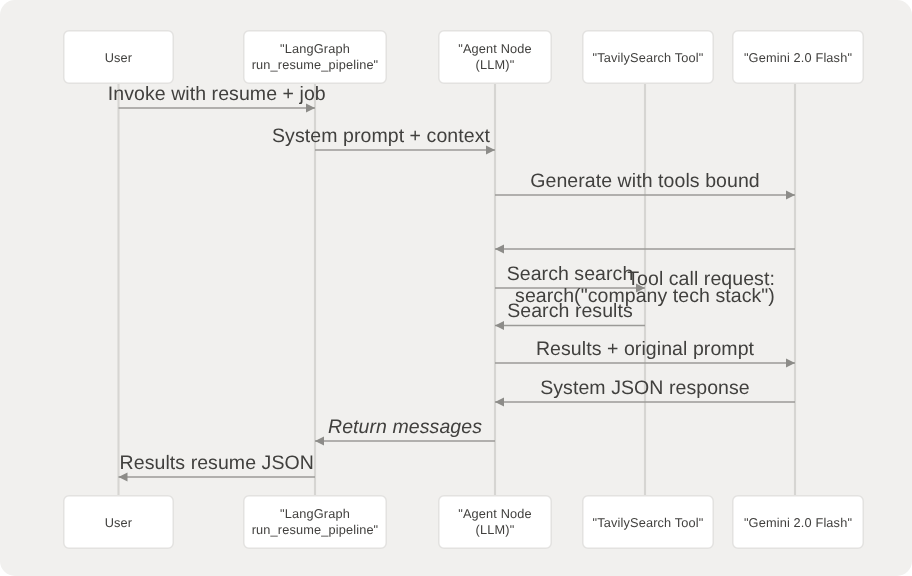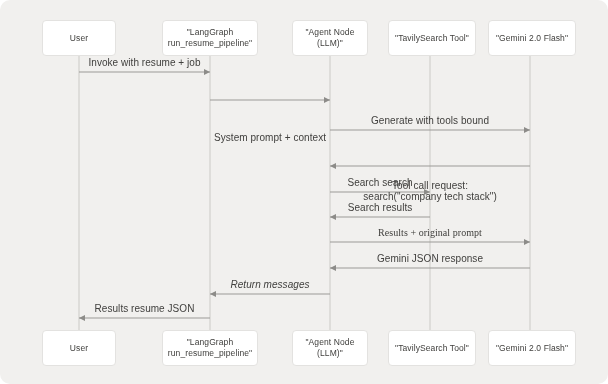--- a/index.html
+++ b/index.html
@@ -44,23 +44,23 @@
     letter-spacing: 0.1px;
     padding: 2px 4px;
   }
   .participant-label {
     white-space: pre-line;
     display: block;
   }
   .msg-label {
     position: absolute;
     color: #41403e;
-    font-size: 10px;
+    font-size: 13px;
     line-height: 10.5px;
-    text-align: center;
+    text-align: right;
     white-space: pre-line;
     transform: translate(-50%, -100%);
     letter-spacing: 0.05px;
   }
   .lifeline {
     stroke: #d6d5d2;
     stroke-width: 1.4;
   }
   .msg-line {
     stroke: #9b9a97;
@@ -158,24 +158,24 @@
       </div>
       <div class="participant-box" style="left: 388px; top: 330px; width: 88px; height: 36px;">
         <span class="participant-label">"TavilySearch Tool"</span>
       </div>
       <div class="participant-box" style="left: 488px; top: 330px; width: 88px; height: 36px;">
         <span class="participant-label">"Gemini 2.0 Flash"</span>
       </div>
     </div>
   <div id="message-labels">
       <div class="msg-label" style="left: 144.5px; top: 68px;">Invoke with resume + job</div>
-      <div class="msg-label" style="left: 270px; top: 96px; margin-top: 47px;">System prompt + context</div>
+      <div class="msg-label" style="left: 254px; top: 96px;">System prompt + context</div>
       <div class="msg-label" style="left: 430px; top: 126px;">Generate with tools bound</div>
       <div class="msg-label" style="left: 430px; top: 162px; margin-top: 40px;">Tool call request:
 search("company tech stack")</div>
       <div class="msg-label" style="left: 380px; top: 188px;">Search search</div>
       <div class="msg-label" style="left: 380px; top: 213px;">Search results</div>
-      <div class="msg-label" style="left: 430px; top: 238px; font-family: Liberation Serif, serif;">Results + original prompt</div>
-      <div class="msg-label" style="left: 430px; top: 264px;">Gemini JSON response</div>
+      <div class="msg-label" style="left: 430px; top: 238px;">Results + original prompt</div>
+      <div class="msg-label" style="left: 430px; top: 264px;">System JSON response</div>
       <div class="msg-label" style="left: 270px; top: 290px; font-style: italic;">Return messages</div>
       <div class="msg-label" style="left: 144.5px; top: 314px;">Results resume JSON</div>
     </div>
 </div>
 
 </body></html>

